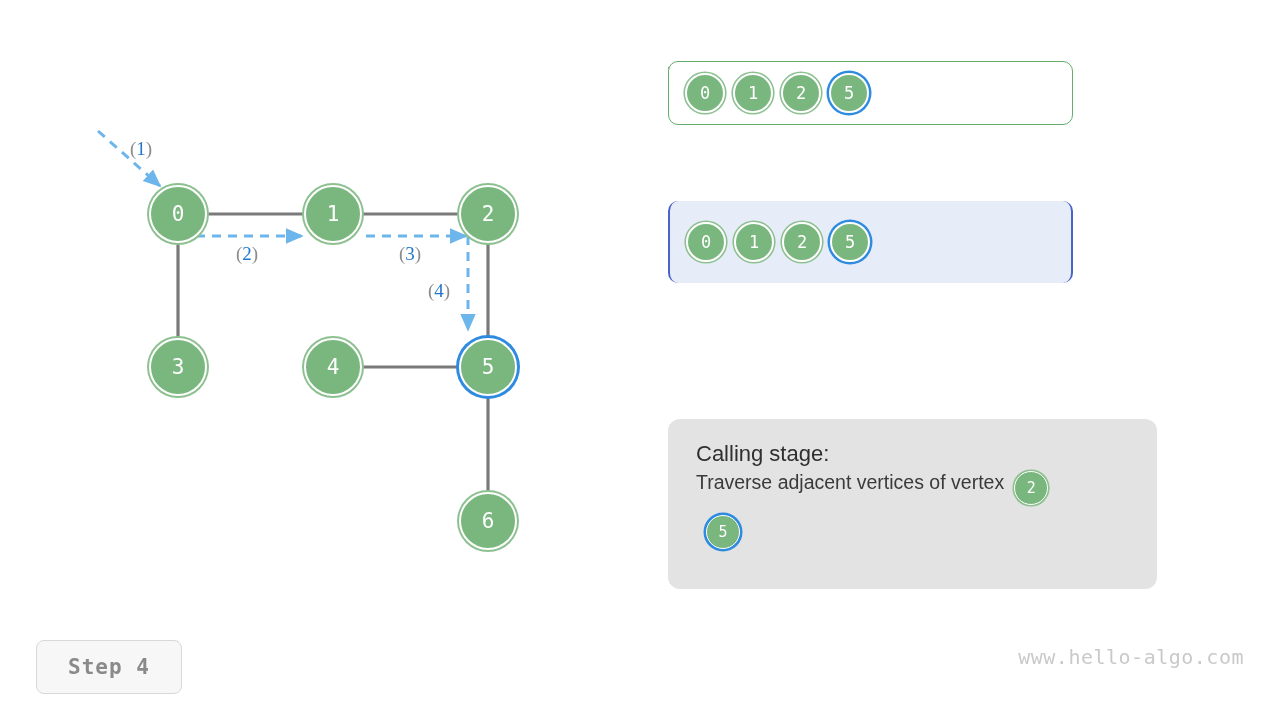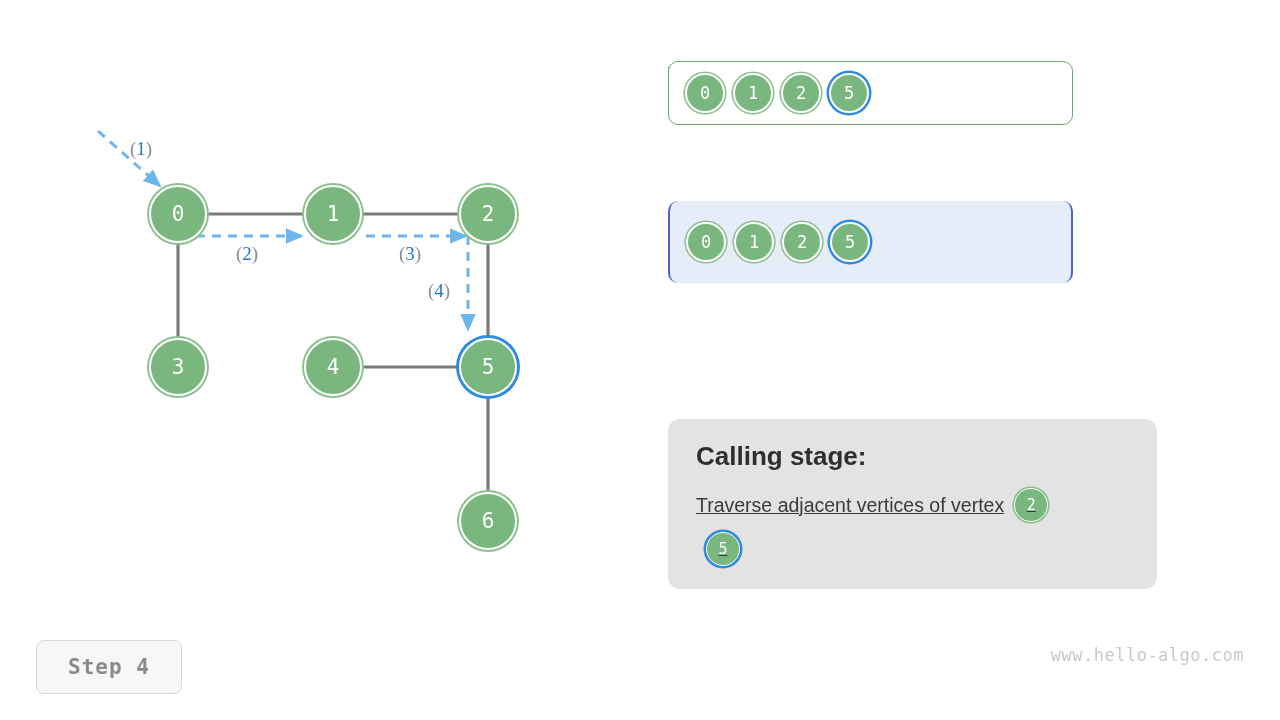--- a/index.html
+++ b/index.html
@@ -137,33 +137,32 @@
     left: 0;
     top: 419px;
     width: 489px;
     height: 170px;
     background: #e3e3e3;
     border-radius: 12px;
     box-sizing: border-box;
     padding: 22px 28px;
   }
   #calling-stage-title {
-    font-size: 26px;
-    font-weight: bold;
+    font-size: 22px;
+    font-weight: normal;
     color: #2f2f2f;
-    margin-bottom: 16px;
+    margin-bottom: 4px;
   }
   .stage-line {
     display: flex;
-    align-items: center;
+    align-items: flex-start;
     font-size: 19.5px;
     color: #3a3a3a;
     margin-bottom: 10px;
     white-space: nowrap;
-    text-decoration: underline;
   }
   .stage-line .mini-node {
     width: 34px;
     height: 34px;
     font-size: 15px;
     margin-left: 10px;
     border-width: 1.6px;
   }
 
   
@@ -184,21 +183,21 @@
     font-size: 21px;
     color: #8a8a8a;
     letter-spacing: 1px;
     box-sizing: border-box;
   }
   #watermark {
     position: absolute;
     right: 36px;
     top: 645px;
     font-family: "DejaVu Sans Mono", monospace;
-    font-size: 17px;
+    font-size: 20px;
     color: #c9c9c9;
     letter-spacing: 0.5px;
   }
 </style>
 </head>
 <body>
 
 <div id="graph-panel">
 
   <svg id="graph-svg" width="640" height="640">

